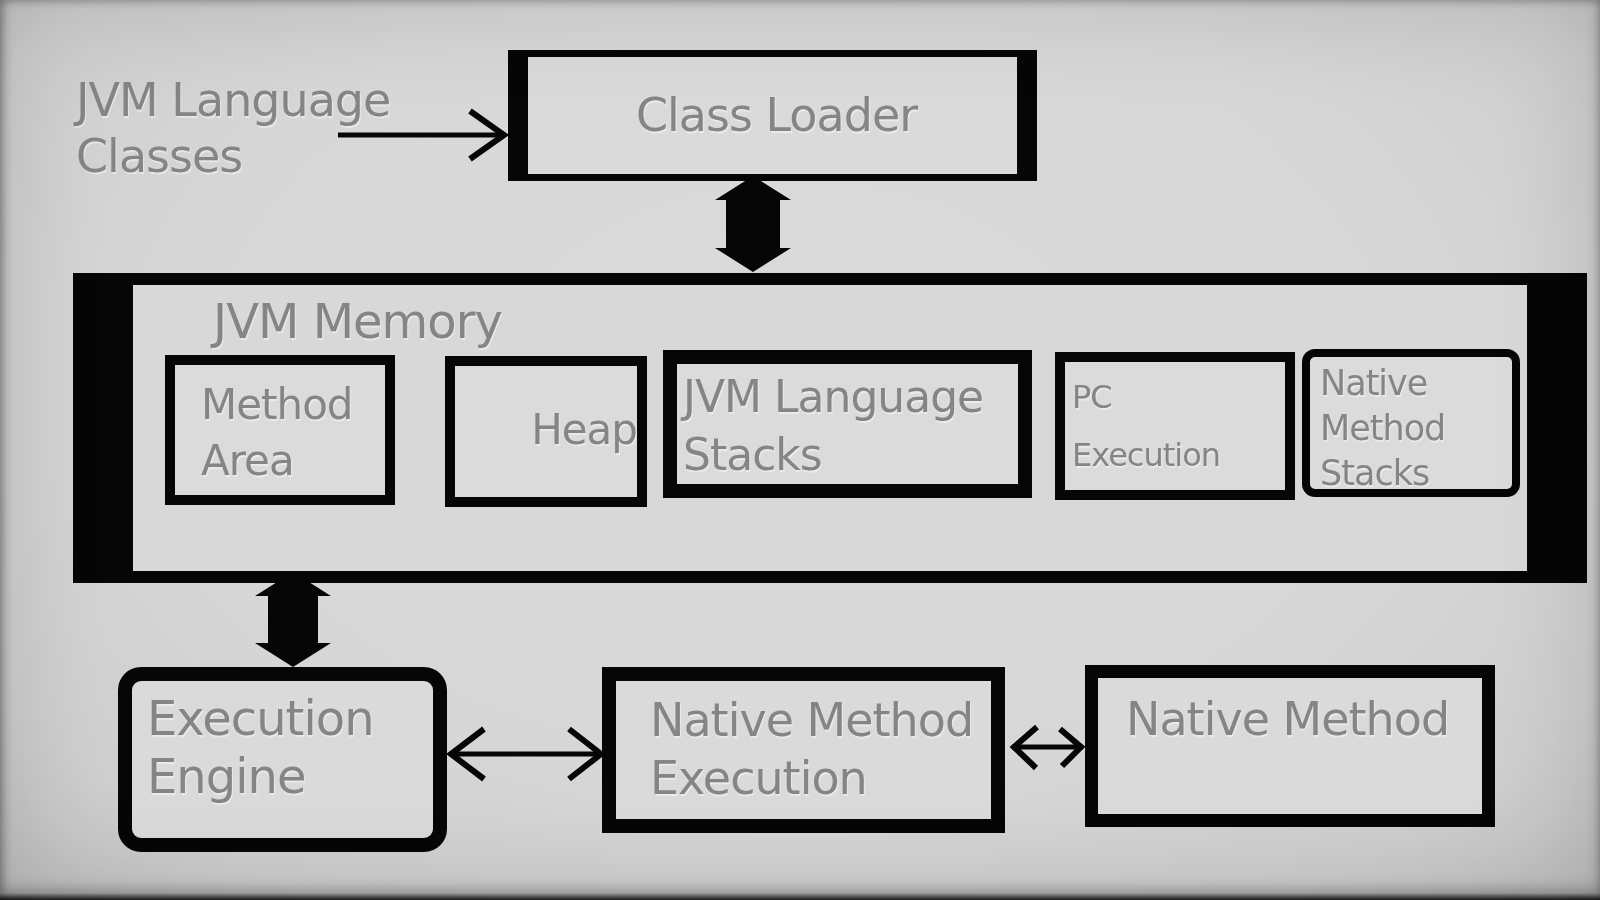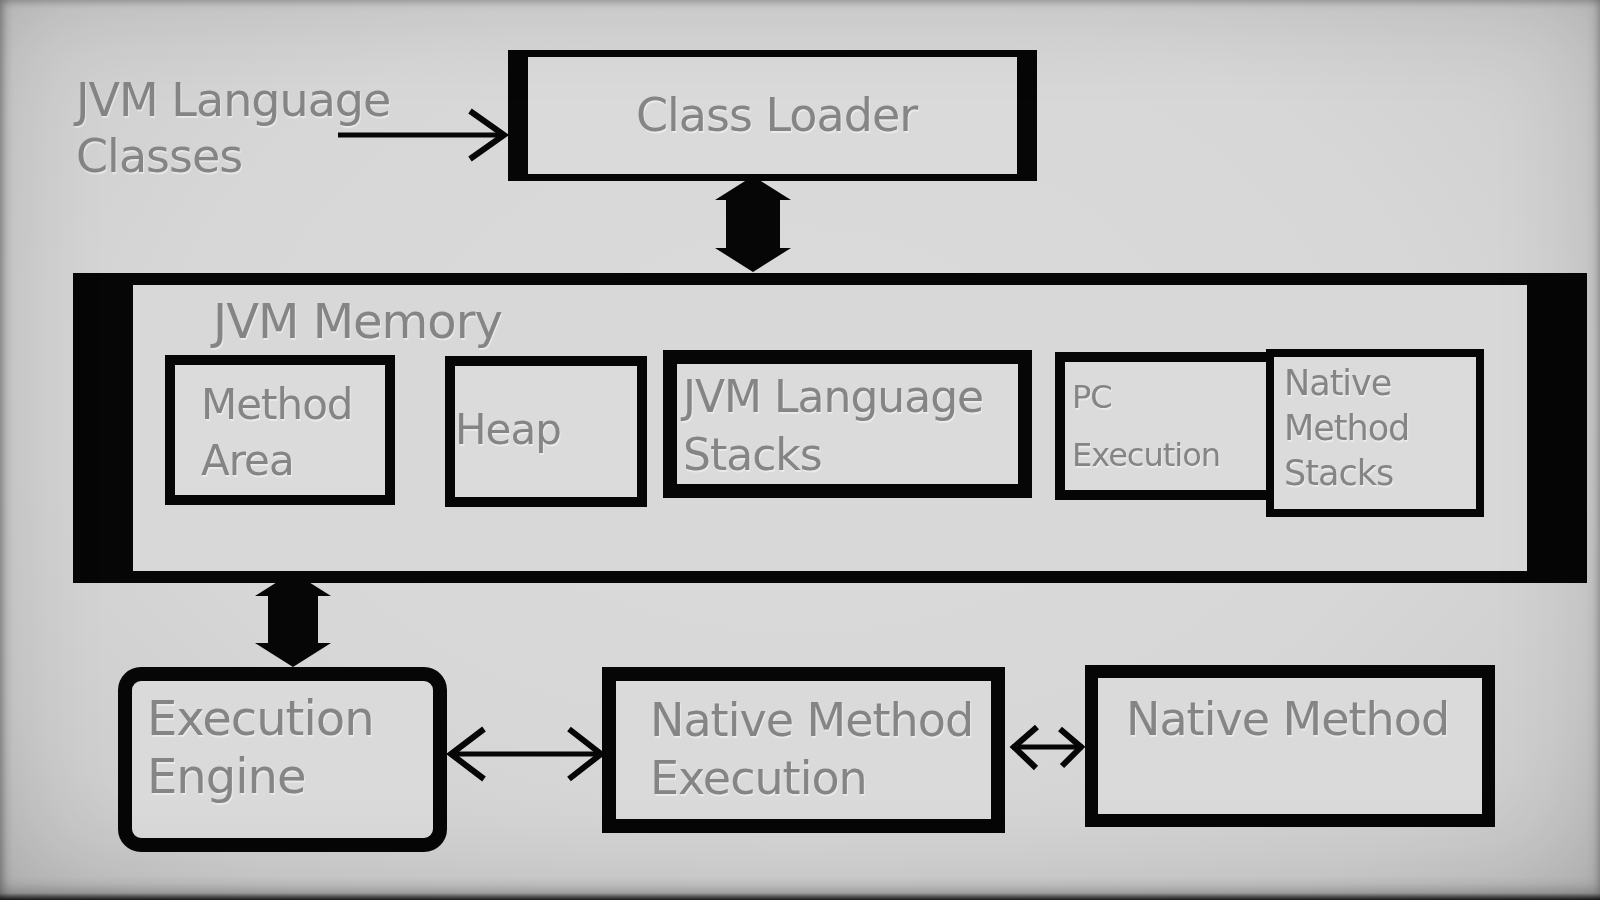--- a/index.html
+++ b/index.html
@@ -27,24 +27,24 @@
 
   
   .class-loader{left:508px;top:50px;width:529px;height:131px;border-width:7px 20px;padding-left:8px;}
   .class-loader .lbl{width:100%;height:117px;line-height:117px;text-align:center;font-size:46px;}
 
   
   .jvm-memory{left:73px;top:273px;width:1514px;height:310px;border-width:12px 60px;background:#d8d8d8;}
   .jvm-memory .title{position:absolute;left:80px;top:8px;font-size:48px;}
   .inner-box{position:absolute;border-style:solid;border-color:#060606;background:#dbdbdb;box-sizing:border-box;font-size:42px;}
   .method-area{left:32px;top:70px;width:230px;height:150px;border-width:10px;padding:12px 0 0 26px;line-height:56px;}
-  .heap{left:312px;top:71px;width:202px;height:151px;border-width:10px;text-align:left;line-height:128px;}
+  .heap{left:312px;top:71px;width:202px;height:151px;border-width:10px;text-align:right;line-height:128px;}
   .jvm-lang-stacks{left:530px;top:65px;width:369px;height:148px;border-width:14px;padding:4px 0 0 6px;font-size:44px;line-height:58px;}
   .pc-registers{left:922px;top:67px;width:240px;height:148px;border-width:10px;padding:6px 0 0 7px;font-size:32px;line-height:58px;}
-  .nm-stacks{left:1133px;top:64px;width:218px;height:168px;border-width:8px;padding:4px 0 0 10px;font-size:35px;line-height:45px;}
+  .nm-stacks{left:1169px;top:64px;width:218px;height:148px;border-width:8px;padding:4px 0 0 10px;font-size:35px;line-height:45px;border-radius:13px;}
 
   
   .exec-engine{left:118px;top:667px;width:329px;height:185px;border-width:14px;padding:8px 0 0 15px;font-size:48px;line-height:58px;border-radius:23px;}
   .nm-interface{left:602px;top:667px;width:403px;height:166px;border-width:14px;padding:10px 0 0 34px;font-size:46px;line-height:58px;}
   .nm-libraries{left:1085px;top:665px;width:410px;height:162px;border-width:13px;padding:12px 0 0 28px;font-size:46px;line-height:58px;}
 
   .arrows{position:absolute;inset:0;z-index:10;pointer-events:none;}
 </style>
 </head>
 <body>

